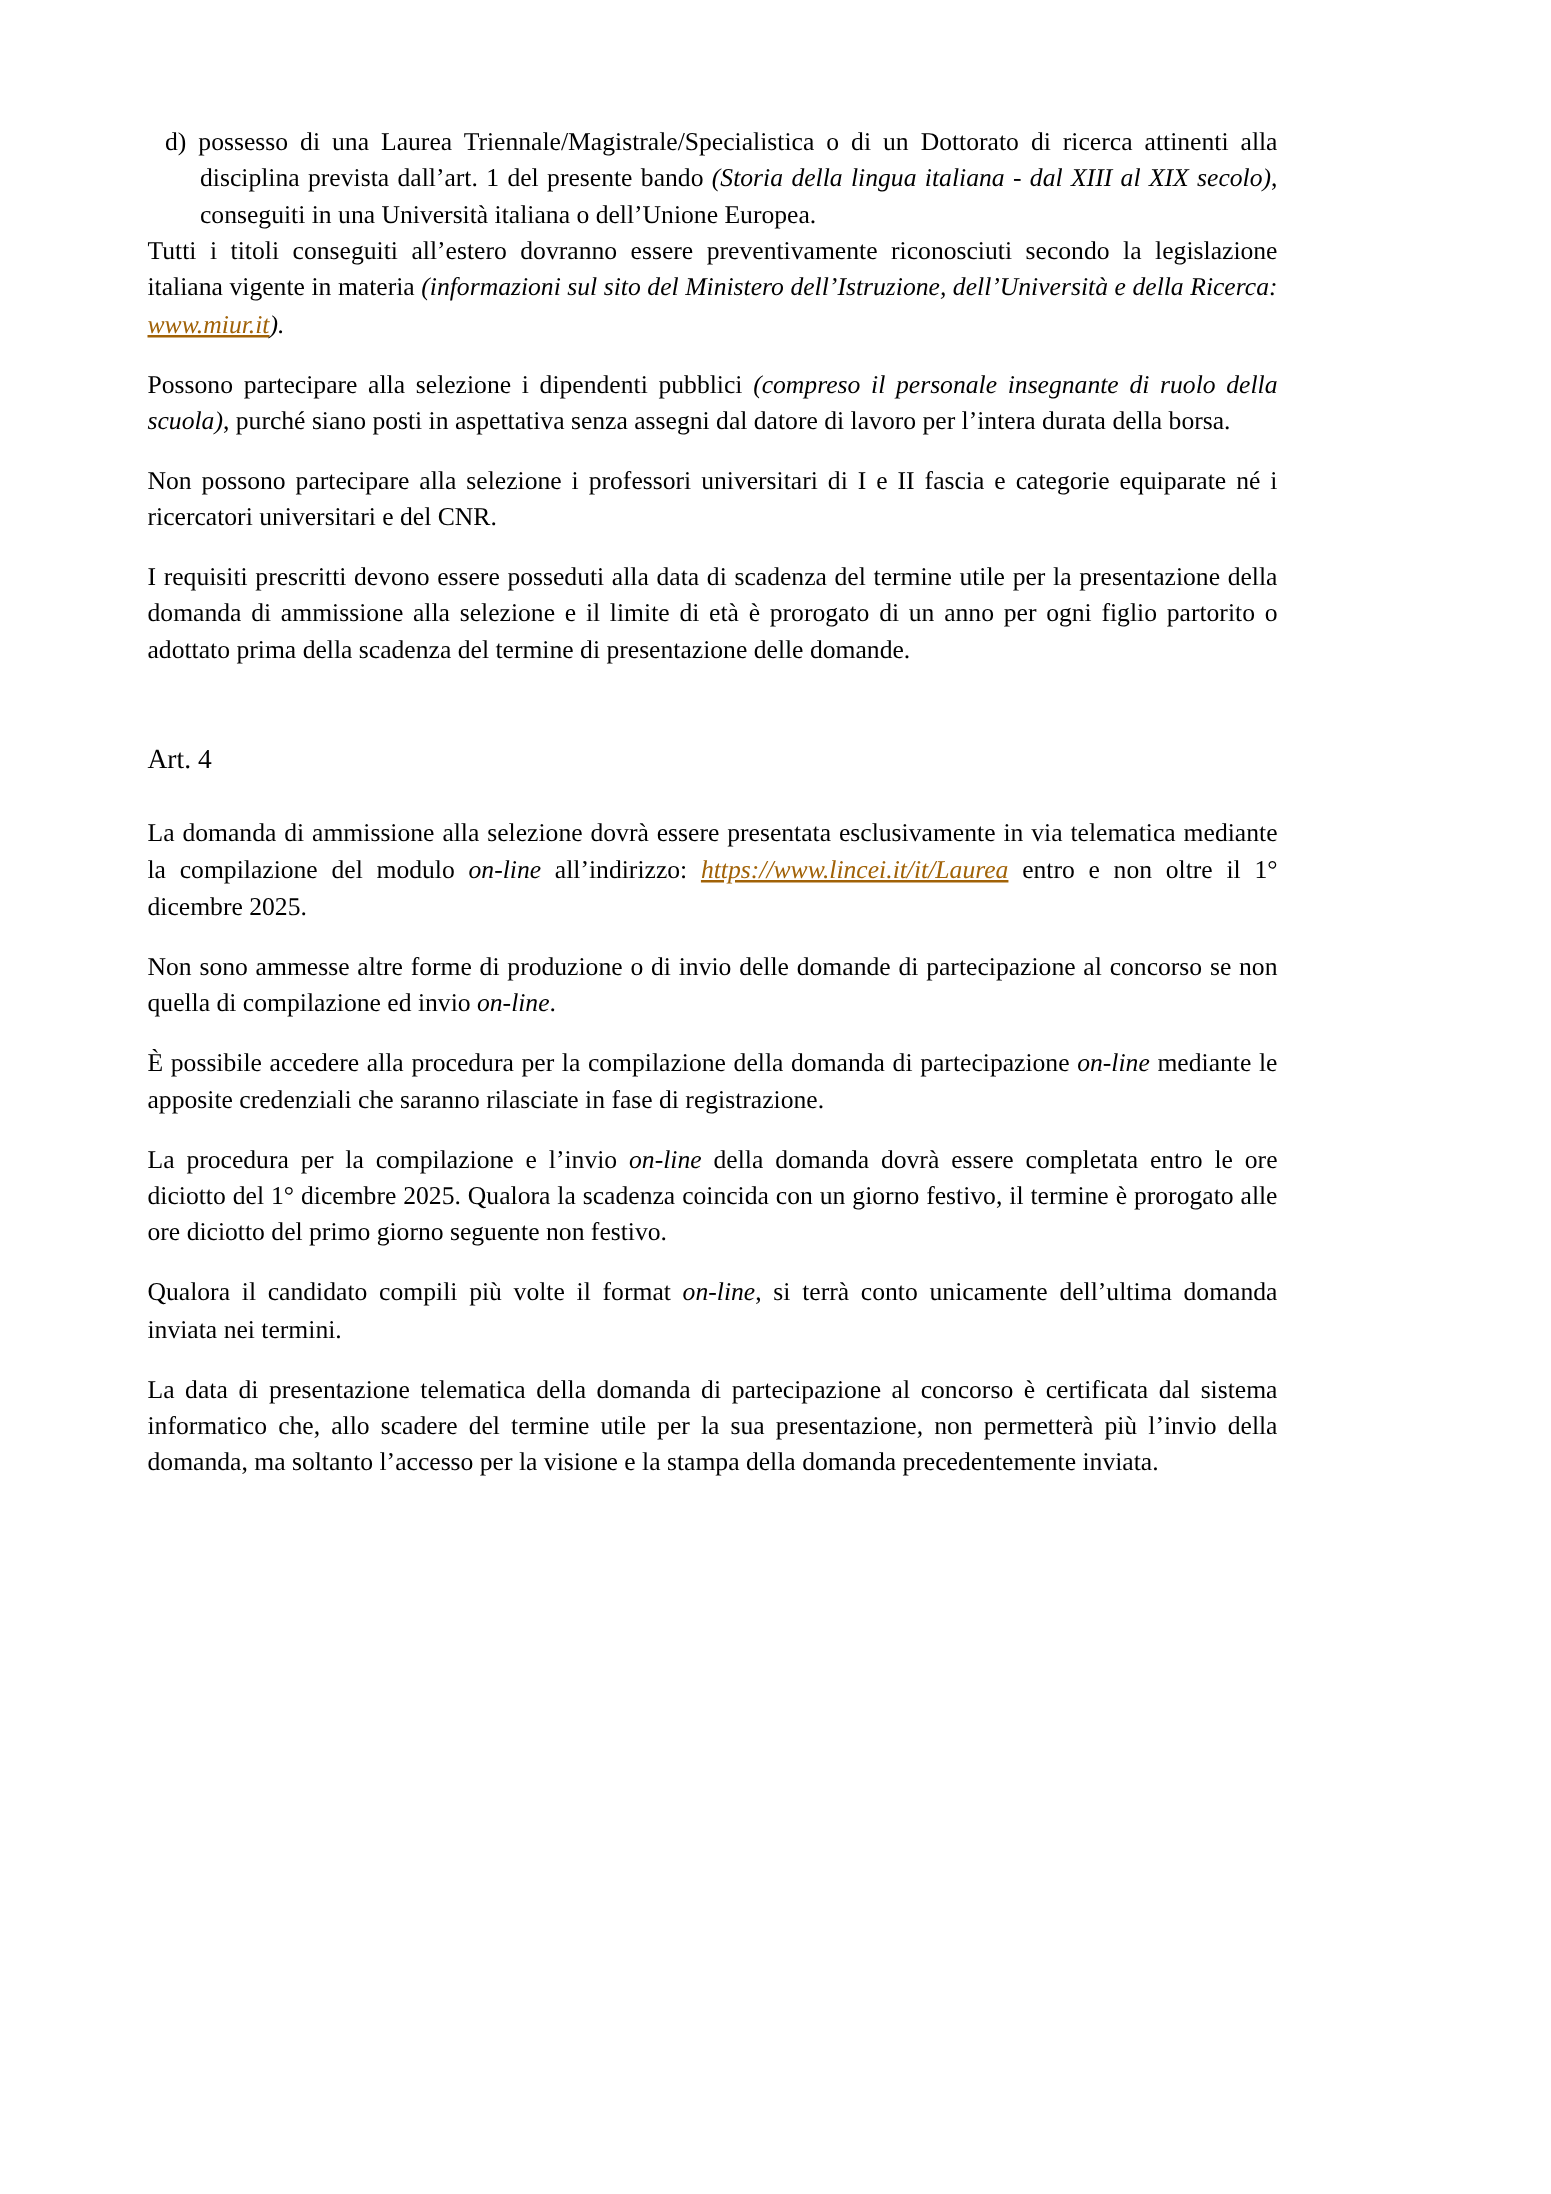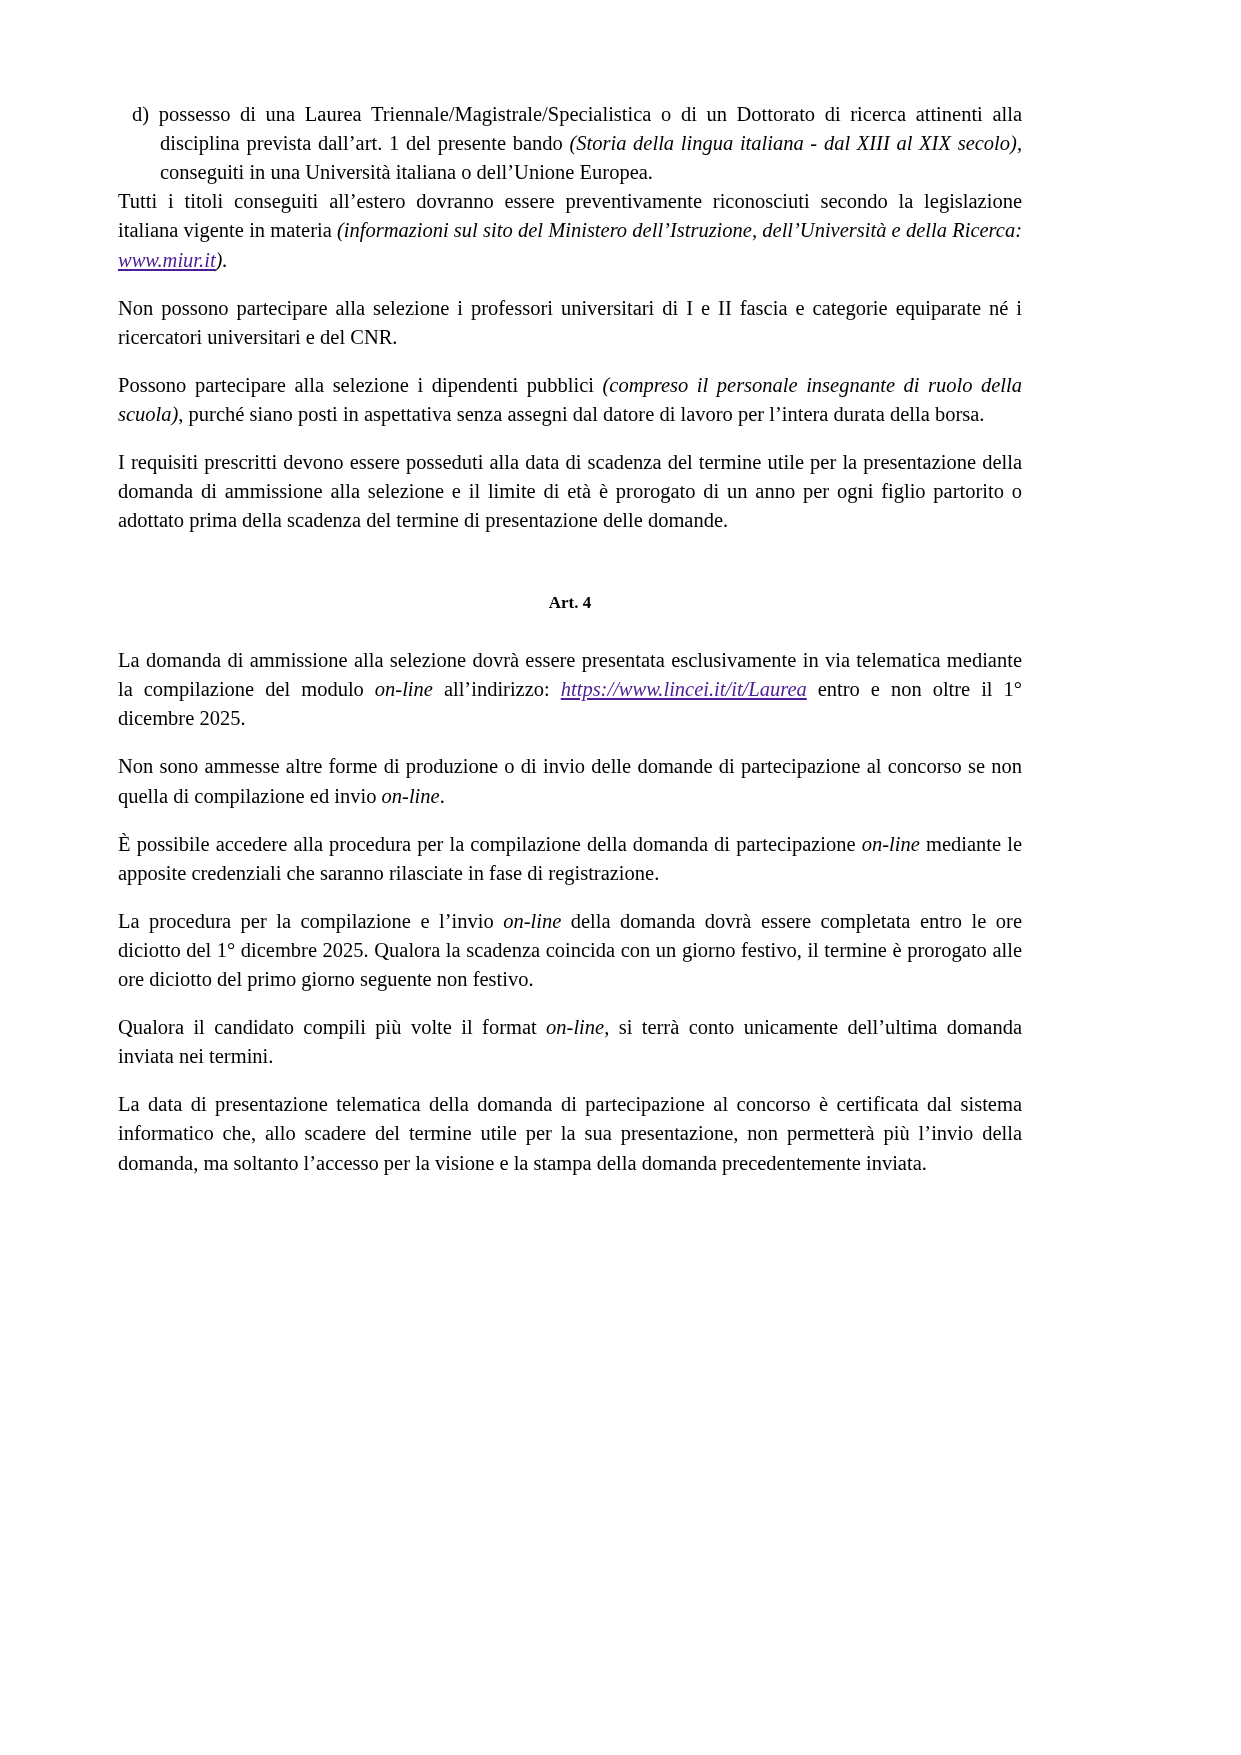--- a/index.html
+++ b/index.html
@@ -39,28 +39,28 @@
   .tight {
     margin-bottom: 0;
   }
   .it {
     font-style: italic;
   }
   .b {
     font-weight: normal;
   }
   .link {
-    color: #4c1d95;
+    color: #a16207;
     text-decoration: underline;
     font-style: italic;
   }
   .art-head {
-    text-align: center;
-    font-weight: bold;
-    font-size: 17px;
+    text-align: left;
+    font-weight: normal;
+    font-size: 22px;
     line-height: 1.45;
     margin: 0;
   }
   .art-block {
     margin-top: 56px;
     margin-bottom: 30px;
   }
 </style>
 </head>
 <body>
@@ -68,23 +68,23 @@
 <div class="page">
   <div class="doc-body">
 
     <div class="list-item tight">
       <span>d) possesso di una Laurea Triennale/Magistrale/Specialistica o di un Dottorato di ricerca</span>
       <span>attinenti alla disciplina prevista dall’art. 1 del presente bando </span><span class="it">(Storia della lingua italiana - dal XIII al XIX secolo)</span><span>, conseguiti in una Università italiana o dell’Unione Europea.</span>
     </div>
 
     <p><span>Tutti i titoli conseguiti all’estero dovranno essere preventivamente riconosciuti secondo la legislazione italiana vigente in materia </span><span class="it">(informazioni sul sito del Ministero dell’Istruzione, dell’Università e della Ricerca: </span><a class="link" href="#">www.miur.it</a><span class="it">).</span></p>
 
+    <p><span>Possono partecipare alla selezione i dipendenti pubblici </span><span class="it">(compreso il personale insegnante di ruolo della scuola)</span><span>, purché siano posti in aspettativa senza assegni dal datore di lavoro per l’intera durata della borsa.</span></p>
+
     <p>Non possono partecipare alla selezione i professori universitari di I e II fascia e categorie equiparate né i ricercatori universitari e del CNR.</p>
-
-    <p><span>Possono partecipare alla selezione i dipendenti pubblici </span><span class="it">(compreso il personale insegnante di ruolo della scuola)</span><span>, purché siano posti in aspettativa senza assegni dal datore di lavoro per l’intera durata della borsa.</span></p>
 
     <p>I requisiti prescritti devono essere posseduti alla data di scadenza del termine utile per la presentazione della domanda di ammissione alla selezione e il limite di età è prorogato di un anno per ogni figlio partorito o adottato prima della scadenza del termine di presentazione delle domande.</p>
 
     <div class="art-block">
       <div class="art-head">Art. 4</div>
     </div>
 
     <p><span>La domanda di ammissione alla selezione dovrà essere presentata esclusivamente in via telematica mediante la compilazione del modulo </span><span class="it">on-line</span><span> all’indirizzo: </span><a class="link" href="#">https://www.lincei.it/it/Laurea</a><span class="b"> entro e non oltre il 1° dicembre 2025.</span></p>
 
 

